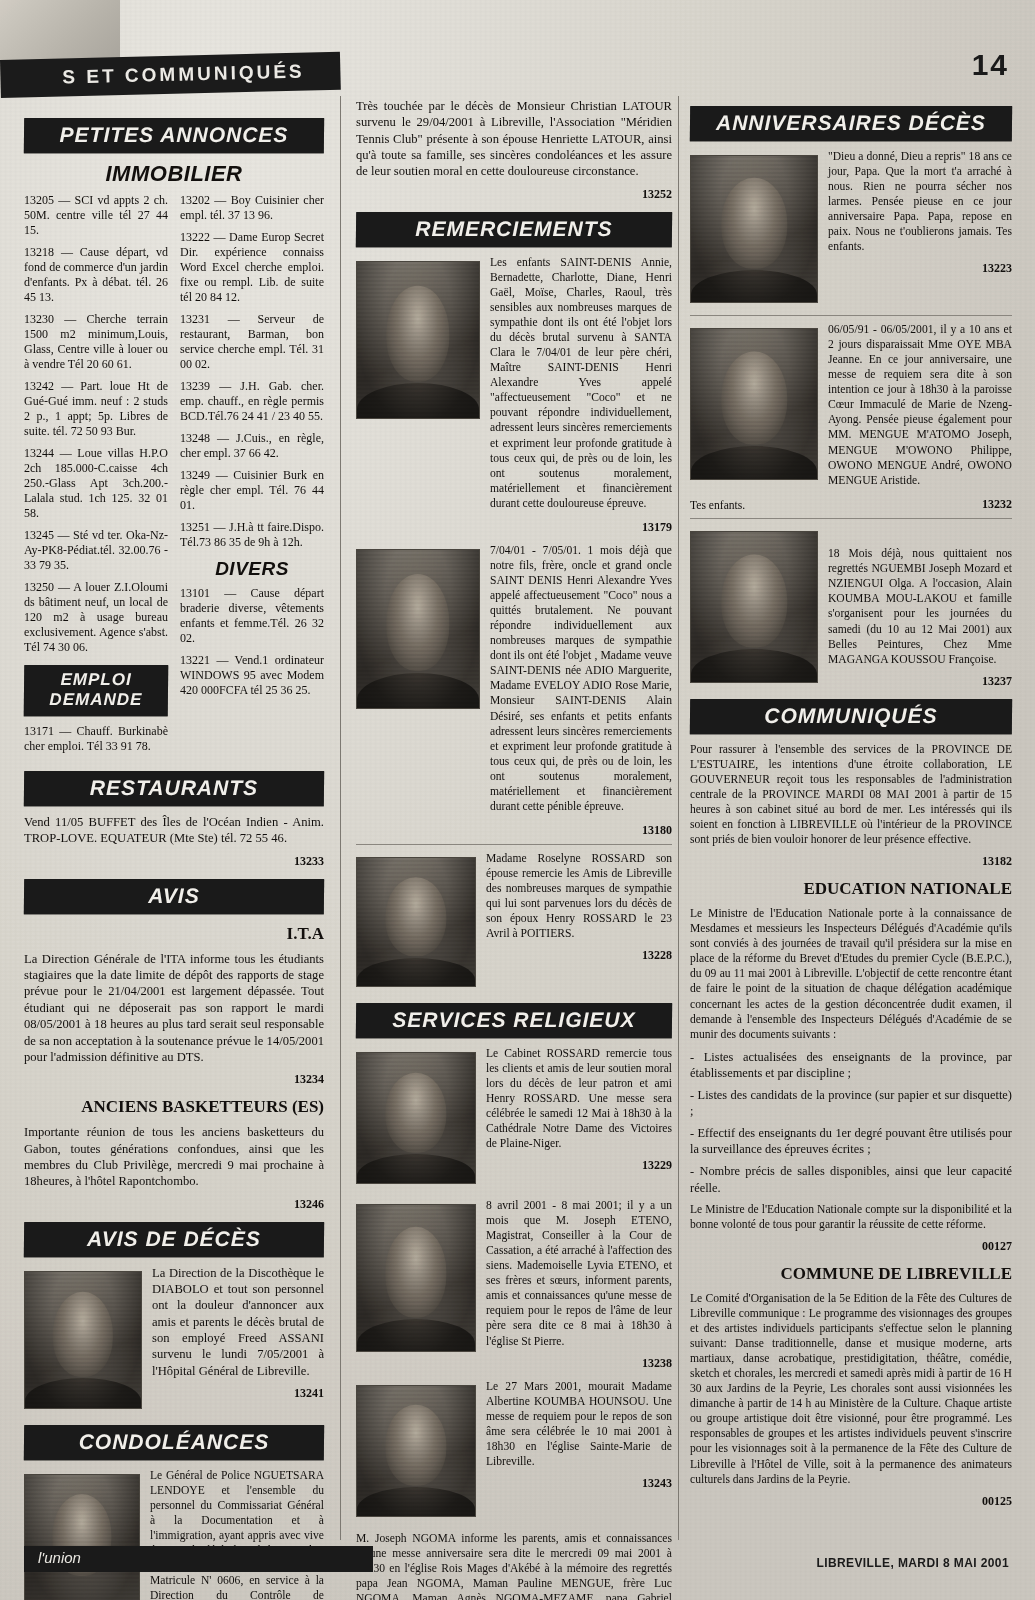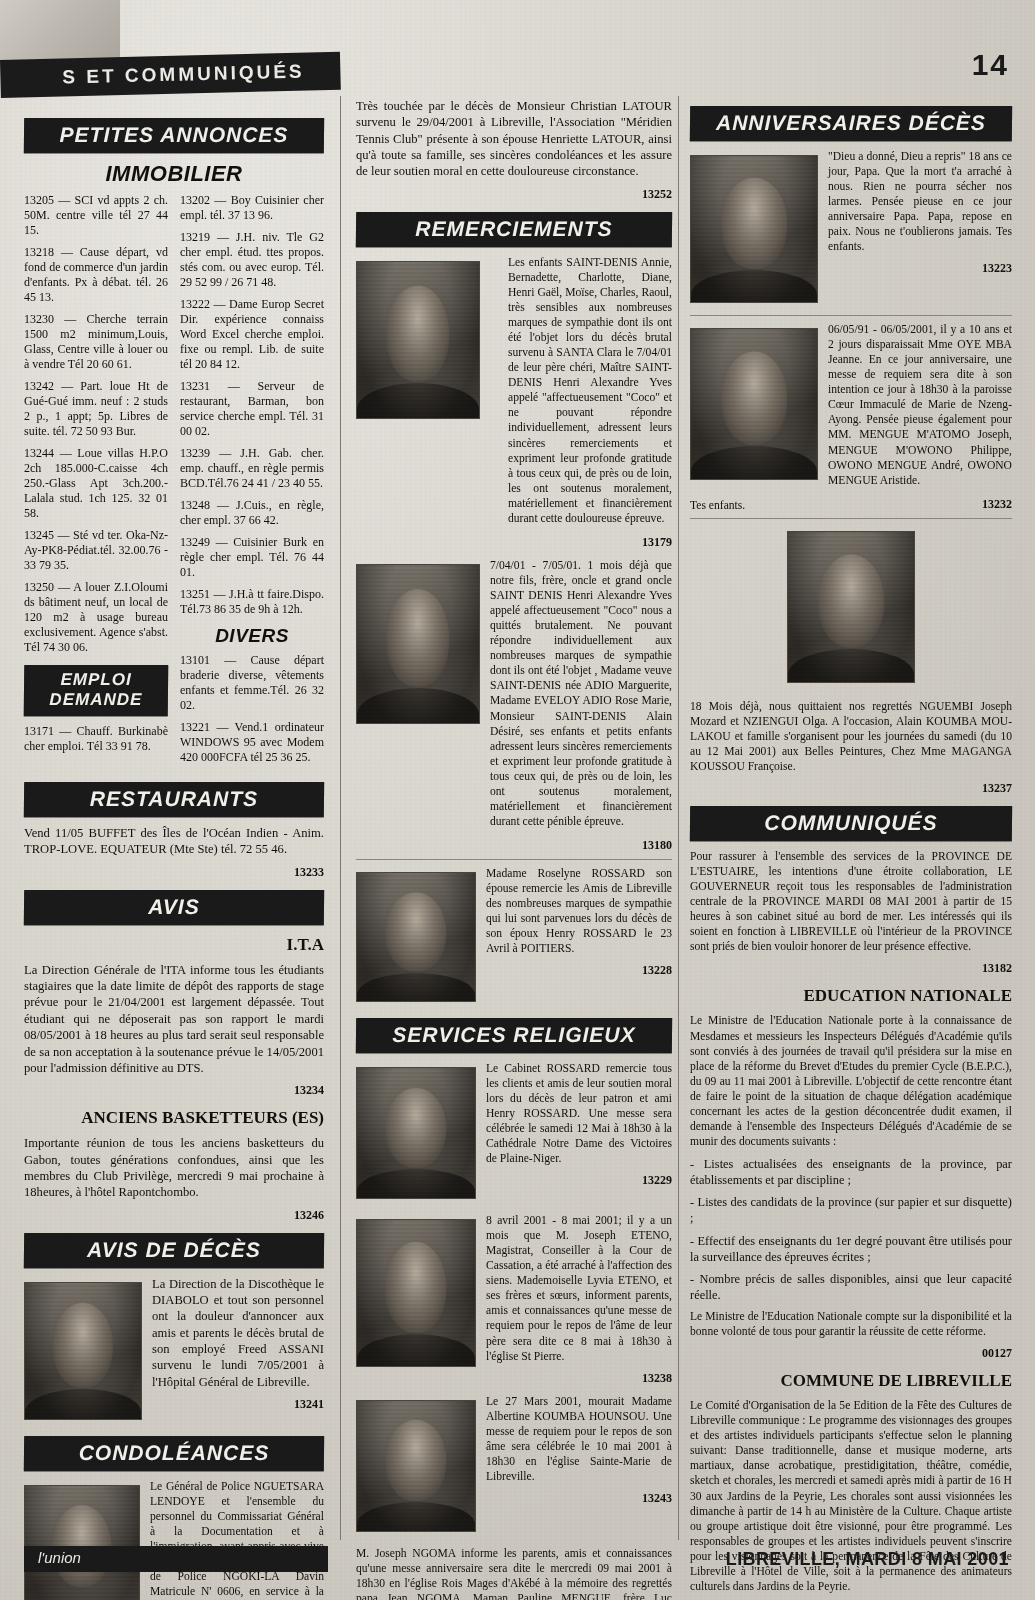--- a/index.html
+++ b/index.html
@@ -105,31 +105,31 @@
     opacity:.85;
   }
   .photo .shoulders{
     position:absolute;left:50%;bottom:-12%;transform:translateX(-50%);
     width:100%;height:34%;border-radius:50% 50% 0 0;
     background:radial-gradient(ellipse at 50% 0%, #4a453f 0%, #2c2a26 70%);
     opacity:.9;
   }
 
   .footerbar{
-    position:absolute;left:24px;bottom:28px;width:304px;height:26px;
+    position:absolute;left:24px;bottom:28px;width:349px;height:26px;
     background:#1c1c1c;
   }
   .footerbar span{
     color:#e8e6e0;font-family:"Liberation Sans",sans-serif;
     font-style:italic;font-size:15px;padding:3px 0 0 14px;display:block;
   }
   .pagefooter{
     position:absolute;right:26px;bottom:30px;
     font-family:"Liberation Sans",sans-serif;
-    font-size:18px;font-weight:700;letter-spacing:.4px;color:#1c1c1c;
+    font-size:12px;font-weight:700;letter-spacing:.4px;color:#1c1c1c;
   }
 
   .sep-v{
     position:absolute;top:96px;bottom:60px;width:1px;background:#7d7972;
   }
   .v1{left:340px;} .v2{left:678px;}
   .small{font-size:11.6px;}
   .bullet{font-size:12.4px;line-height:1.3;text-align:justify;margin-bottom:6px;}
   .hdr-center{font-family:"Liberation Serif",serif;font-weight:700;font-size:17px;text-align:right;margin:10px 0 7px;}
 </style>
@@ -163,21 +163,20 @@
         <div class="ad">13242 — Part. loue Ht de Gué-Gué imm. neuf : 2 studs 2 p., 1 appt; 5p. Libres de suite. tél. 72 50 93 Bur.</div>
         <div class="ad">13244 — Loue villas H.P.O 2ch 185.000-C.caisse 4ch 250.-Glass Apt 3ch.200.-Lalala stud. 1ch 125. 32 01 58.</div>
         <div class="ad">13245 — Sté vd ter. Oka-Nz-Ay-PK8-Pédiat.tél. 32.00.76 - 33 79 35.</div>
         <div class="ad">13250 — A louer Z.I.Oloumi ds bâtiment neuf, un local de 120 m2 à usage bureau exclusivement. Agence s'abst. Tél 74 30 06.</div>
 
         <div class="banner sm" style="font-size:17px;">EMPLOI DEMANDE</div>
         <div class="ad">13171 — Chauff. Burkinabè cher emploi. Tél 33 91 78.</div>
       </div>
       <div>
         <div class="ad">13202 — Boy Cuisinier cher empl. tél. 37 13 96.</div>
-        <div class="ad">13219 — J.H. niv. Tle G2 cher empl. étud. ttes propos. stés com. ou avec europ. Tél. 29 52 99 / 26 71 48.</div>
         <div class="ad">13222 — Dame Europ Secret Dir. expérience connaiss Word Excel cherche emploi. fixe ou rempl. Lib. de suite tél 20 84 12.</div>
         <div class="ad">13231 — Serveur de restaurant, Barman, bon service cherche empl. Tél. 31 00 02.</div>
         <div class="ad">13239 — J.H. Gab. cher. emp. chauff., en règle permis BCD.Tél.76 24 41 / 23 40 55.</div>
         <div class="ad">13248 — J.Cuis., en règle, cher empl. 37 66 42.</div>
         <div class="ad">13249 — Cuisinier Burk en règle cher empl. Tél. 76 44 01.</div>
         <div class="ad">13251 — J.H.à tt faire.Dispo. Tél.73 86 35 de 9h à 12h.</div>
 
         <div class="subhead" style="font-family:'Liberation Sans',sans-serif;font-style:italic;font-size:19px;">DIVERS</div>
         <div class="ad">13101 — Cause départ braderie diverse, vêtements enfants et femme.Tél. 26 32 02.</div>
         <div class="ad">13221 — Vend.1 ordinateur WINDOWS 95 avec Modem 420 000FCFA tél 25 36 25.</div>
@@ -221,21 +220,21 @@
     </div>
 
   </div>
 
   <div class="col col2">
     <div class="para">Très touchée par le décès de Monsieur Christian LATOUR survenu le 29/04/2001 à Libreville, l'Association "Méridien Tennis Club" présente à son épouse Henriette LATOUR, ainsi qu'à toute sa famille, ses sincères condoléances et les assure de leur soutien moral en cette douloureuse circonstance.</div>
     <div class="ref">13252</div>
 
     <div class="banner">REMERCIEMENTS</div>
 
-    <div style="display:flex;gap:28px;align-items:flex-start;">
+    <div style="display:flex;gap:10px;align-items:flex-start;">
       <div class="photo" style="width:122px;height:156px;flex:none;">
         <div class="face"></div>
         <div class="shoulders"></div>
       </div>
       <div style="flex:1;">
         <div class="para small">Les enfants SAINT-DENIS Annie, Bernadette, Charlotte, Diane, Henri Gaël, Moïse, Charles, Raoul, très sensibles aux nombreuses marques de sympathie dont ils ont été l'objet lors du décès brutal survenu à SANTA Clara le 7/04/01 de leur père chéri, Maître SAINT-DENIS Henri Alexandre Yves appelé "affectueusement "Coco" et ne pouvant répondre individuellement, adressent leurs sincères remerciements et expriment leur profonde gratitude à tous ceux qui, de près ou de loin, les ont soutenus moralement, matériellement et financièrement durant cette douloureuse épreuve.</div>
       </div>
     </div>
     <div class="ref">13179</div>
 
@@ -327,21 +326,21 @@
         <div class="para small">06/05/91 - 06/05/2001, il y a 10 ans et 2 jours disparaissait Mme OYE MBA Jeanne. En ce jour anniversaire, une messe de requiem sera dite à son intention ce jour à 18h30 à la paroisse Cœur Immaculé de Marie de Nzeng-Ayong. Pensée pieuse également pour MM. MENGUE M'ATOMO Joseph, MENGUE M'OWONO Philippe, OWONO MENGUE André, OWONO MENGUE Aristide.</div>
       </div>
     </div>
     <div style="display:flex;justify-content:space-between;align-items:flex-end;">
       <div class="small">Tes enfants.</div>
       <div class="ref">13232</div>
     </div>
 
     <div class="hr-thin"></div>
 
-    <div style="display:flex;gap:10px;align-items:flex-end;flex-direction:column;">
+    <div style="display:flex;gap:10px;align-items:flex-end;">
       <div class="photo" style="width:126px;height:150px;flex:none;">
         <div class="face"></div>
         <div class="shoulders"></div>
       </div>
       <div style="flex:1;">
         <div class="para small">18 Mois déjà, nous quittaient nos regrettés NGUEMBI Joseph Mozard et NZIENGUI Olga. A l'occasion, Alain KOUMBA MOU-LAKOU et famille s'organisent pour les journées du samedi (du 10 au 12 Mai 2001) aux Belles Peintures, Chez Mme MAGANGA KOUSSOU Françoise.</div>
         <div class="ref">13237</div>
       </div>
     </div>
 

